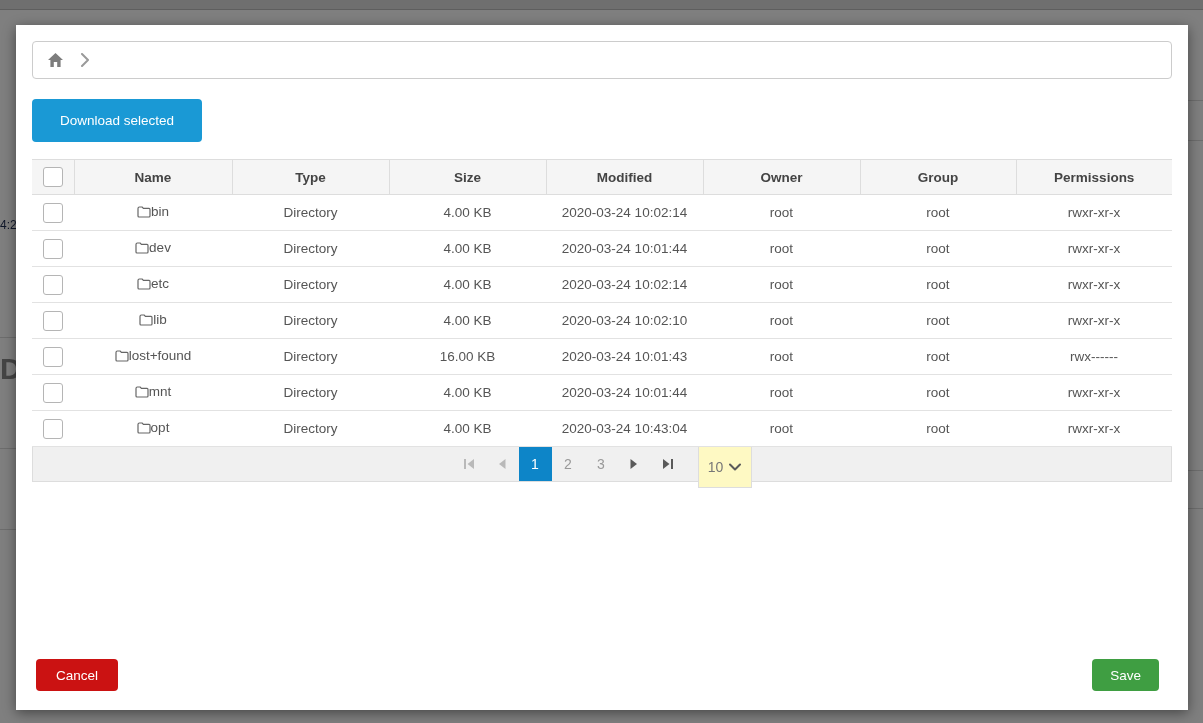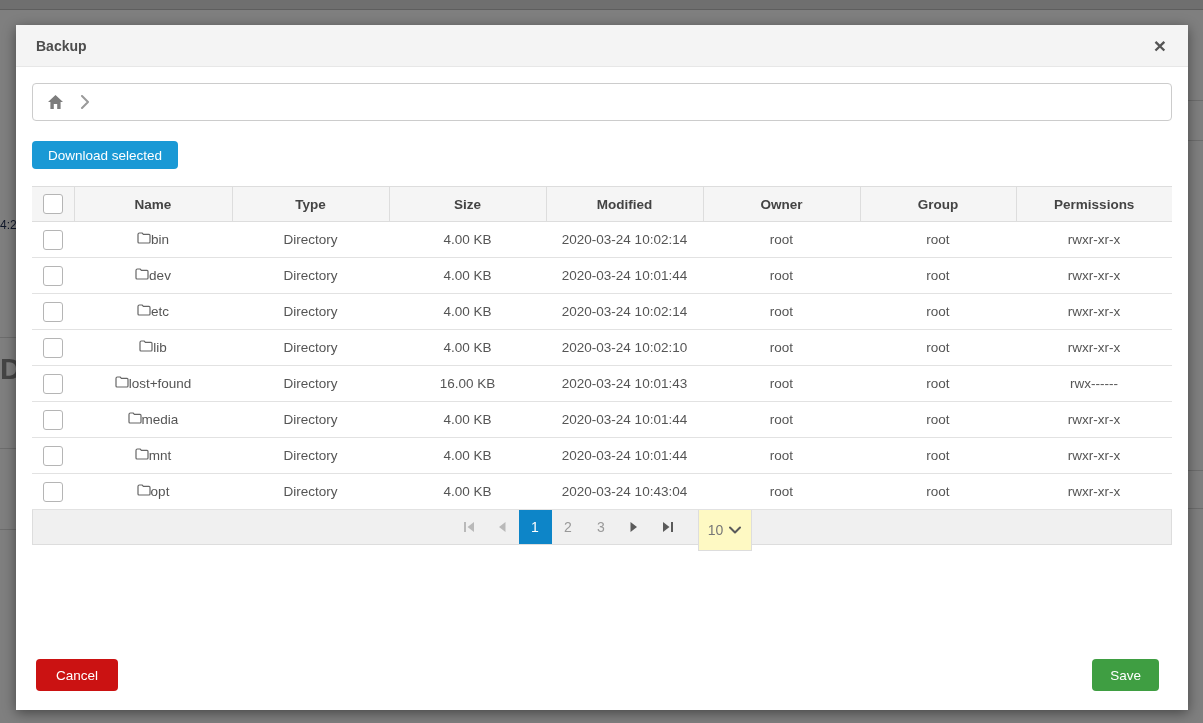--- a/index.html
+++ b/index.html
@@ -46,21 +46,21 @@
     height:38px; border:1px solid #cccccc; border-radius:4px;
     display:flex; align-items:center; padding:0 14px; gap:16px;
   }
   .crumb-home { display:flex; align-items:center; cursor:pointer; }
   .crumb-sep { display:flex; align-items:center; }
 
   .btn {
     border:none; border-radius:4px; color:#fff; font-size:13.5px;
     font-family:"Liberation Sans", sans-serif; cursor:pointer;
   }
-  .btn-download { margin-top:20px; height:28px; padding:0 16px; background:#1a99d5; }
+  .btn-download { margin-top:20px; height:43px; padding:0 28px; background:#1a99d5; }
 
   
   table.files {
     margin-top:17px; border-collapse:collapse; table-layout:fixed; width:1140px;
     font-size:13.5px; color:#555;
   }
   table.files th {
     background:#f5f5f5; border-top:1px solid #dddddd; border-bottom:1px solid #dddddd;
     border-right:1px solid #dddddd; height:35px; font-weight:bold; color:#444;
     text-align:center; padding:0;
@@ -68,21 +68,21 @@
   table.files th:last-child { border-right:none; }
   table.files th.col-check { border-right:1px solid #dddddd; }
   table.files td {
     height:36px; border-bottom:1px solid #e2e2e2; text-align:center; padding:0;
   }
   .cb {
     appearance:none; -webkit-appearance:none; width:20px; height:20px; margin:0;
     border:1px solid #b5b5b5; border-radius:3px; background:#fff; cursor:pointer;
     vertical-align:middle;
   }
-  .name-wrap { display:inline-flex; align-items:flex-start; }
+  .name-wrap { display:inline-flex; align-items:center; }
   .folder-icon { display:inline-flex; }
 
   
   .pager {
     width:1140px; height:35px; background:#f0f0f0;
     border:1px solid #dddddd; border-top:none;
     display:flex; align-items:center; justify-content:center; gap:0;
     position:relative;
   }
   .pg-item {
@@ -116,24 +116,20 @@
 <div class="bg-line bg-l1"></div>
 <div class="bg-line bg-l2"></div>
 <div class="bg-line bg-l3"></div>
 <div class="bg-line bg-r1"></div>
 <div class="bg-line bg-r2"></div>
 <div class="bg-line bg-r3"></div>
 <div class="bg-line bg-r4"></div>
 
 <div class="modal">
 
-  <div class="modal-header">
-    <span class="modal-title">Backup</span>
-    <button class="modal-close">×</button>
-  </div>
 
   <div class="modal-body">
 
     <div class="breadcrumb">
       <span class="crumb-home">
         <svg width="17" height="16" viewBox="0 0 17 16">
             <path d="M8.5 1 L16 8 L13.6 8 L13.6 15 L10.2 15 L10.2 10 L6.8 10 L6.8 15 L3.4 15 L3.4 8 L1 8 Z" fill="#7d7d7d"></path>
           </svg>
       </span>
       <span class="crumb-sep">
@@ -255,37 +251,20 @@
           <td>rwx------</td>
         </tr>
         <tr>
           <td><input type="checkbox" class="cb" style=""></td>
           <td><span class="name-wrap">
                 <span class="folder-icon">
                   <svg width="14" height="12" viewBox="0 0 14 12">
                     <path d="M1 2.5 C1 1.7 1.6 1 2.4 1 L5.2 1 L6.4 2.4 L12 2.4 C12.6 2.4 13 2.9 13 3.5 L13 10 C13 10.6 12.6 11 12 11 L2 11 C1.4 11 1 10.6 1 10 Z" fill="none" stroke="#666" stroke-width="1.2"></path>
                   </svg>
                 </span>
-                <span>media</span>
-              </span></td>
-          <td>Directory</td>
-          <td>4.00 KB</td>
-          <td>2020-03-24 10:01:44</td>
-          <td>root</td>
-          <td>root</td>
-          <td>rwxr-xr-x</td>
-        </tr>
-        <tr>
-          <td><input type="checkbox" class="cb" style=""></td>
-          <td><span class="name-wrap">
-                <span class="folder-icon">
-                  <svg width="14" height="12" viewBox="0 0 14 12">
-                    <path d="M1 2.5 C1 1.7 1.6 1 2.4 1 L5.2 1 L6.4 2.4 L12 2.4 C12.6 2.4 13 2.9 13 3.5 L13 10 C13 10.6 12.6 11 12 11 L2 11 C1.4 11 1 10.6 1 10 Z" fill="none" stroke="#666" stroke-width="1.2"></path>
-                  </svg>
-                </span>
                 <span>mnt</span>
               </span></td>
           <td>Directory</td>
           <td>4.00 KB</td>
           <td>2020-03-24 10:01:44</td>
           <td>root</td>
           <td>root</td>
           <td>rwxr-xr-x</td>
         </tr>
         <tr>

